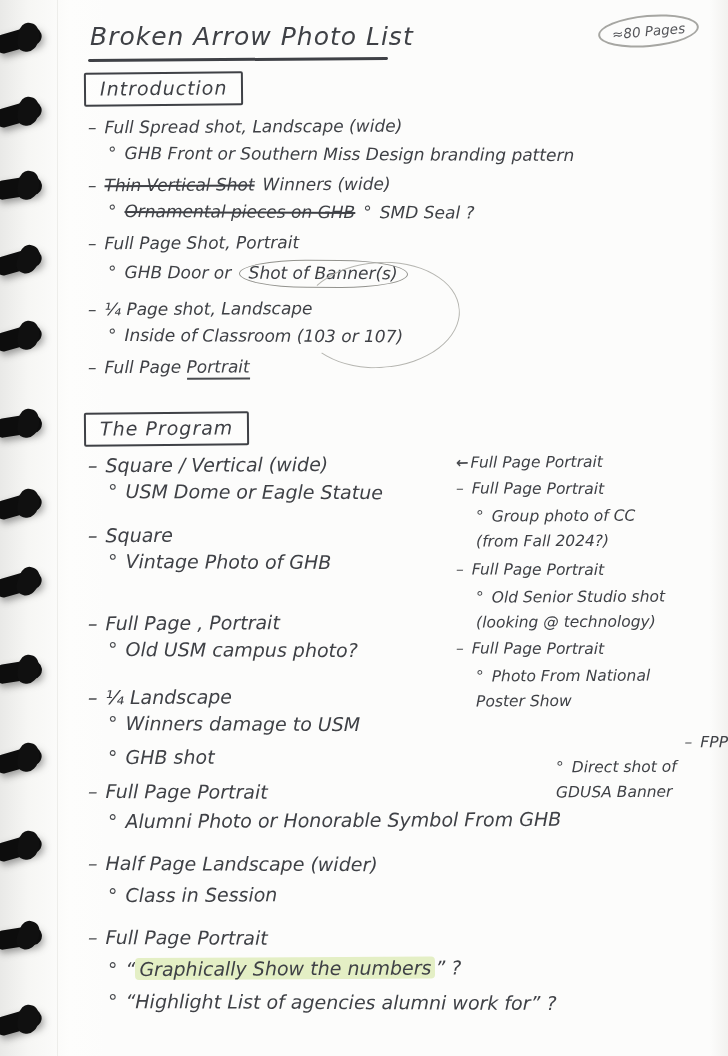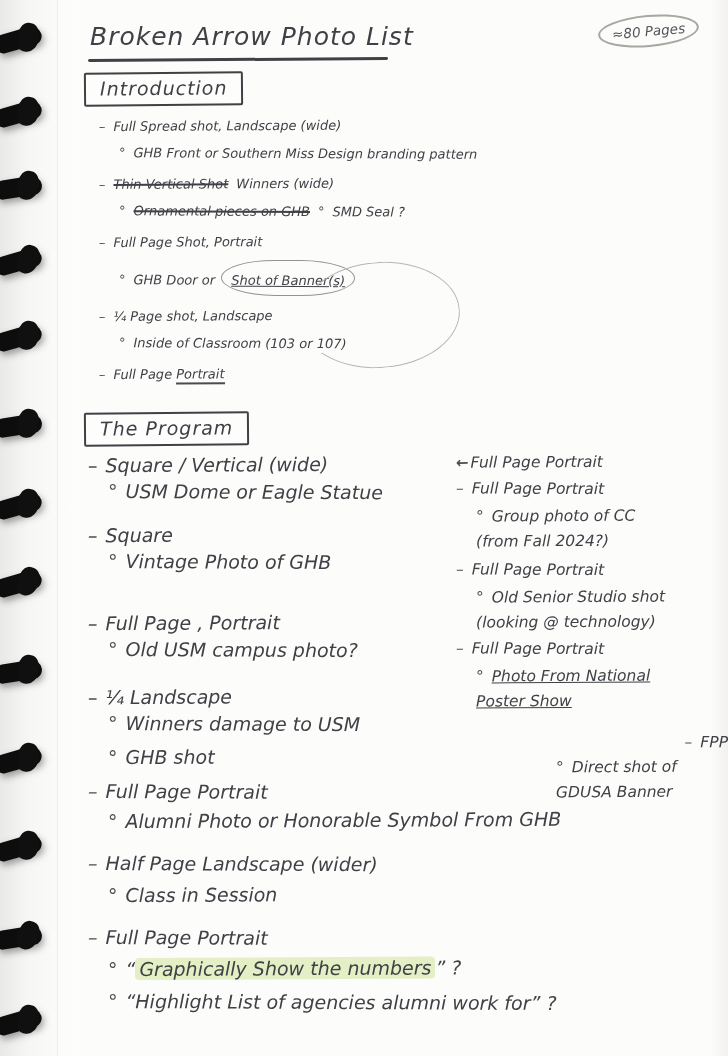--- a/index.html
+++ b/index.html
@@ -30,38 +30,38 @@
   .title-underline{position:absolute;left:88px;top:58px;width:300px;height:3px;background:#3f4146;transform:rotate(-0.4deg);border-radius:2px;}
   .badge{position:absolute;left:598px;top:15px;padding:6px 12px;border:2px solid #a6a6a2;
     border-radius:50%;transform:rotate(-5deg);font-size:13.5px;color:#55565a;white-space:nowrap;}
   
   .secbox{position:absolute;display:inline-block;border:2.2px solid #3f4146;padding:3px 14px 5px;
     font-size:19px;letter-spacing:1px;transform:rotate(-0.5deg);border-radius:2px;background:rgba(255,255,255,.4);}
   .secbox.intro{left:84px;top:72px;}
   .secbox.program{left:84px;top:412px;}
   
   .list{position:absolute;}
-  .list.introlist{left:99px;top:114px;font-size:13px;}
+  .list.introlist{left:88px;top:114px;font-size:17px;}
   .list.leftcol{left:88px;top:452px;font-size:19px;width:470px;}
   .list.rightcol{left:456px;top:450px;font-size:15.5px;width:272px;}
   .line{position:relative;white-space:nowrap;line-height:24px;}
   .rightcol .line{white-space:normal;line-height:25px;}
   .line:nth-child(odd){transform:rotate(-0.3deg);}
   .line:nth-child(even){transform:rotate(0.25deg);}
   .sub{margin-left:20px;}
   .bullet{display:inline-block;margin-right:8px;color:#4a4c50;}
   .arrow-b{font-weight:bold;font-size:15px;margin-right:2px;}
   .star-b{font-weight:bold;font-size:17px;margin-right:3px;}
   .struck{text-decoration:line-through;text-decoration-thickness:2.2px;margin-right:8px;}
-  .circled{display:inline-block;border:1.6px solid #93938e;border-radius:50%/62%;padding:8px 9px 2px;margin-left:2px;text-decoration:underline;}
+  .circled{display:inline-block;border:1.6px solid #93938e;border-radius:50%/62%;padding:0 9px 2px;margin-left:2px;}
   .underlined{border-bottom:2px solid #4a4c50;padding-bottom:1px;}
   .hl{background:#e4efc5;padding:0 4px;border-radius:4px;}
   .w200{width:205px;}
   .w215{width:215px;}
-  .w190{width:190px;text-decoration:underline;}
+  .w190{width:190px;}
   .w140{width:150px;}
   .fpp{margin-left:88px;margin-top:16px;text-align:right;}
   .fppsub{margin-left:100px;line-height:29px;}
   
   .big-arc{position:absolute;left:300px;top:262px;width:158px;height:104px;
     border:1.7px solid #b6b6b1;border-left-color:transparent;border-radius:50%;transform:rotate(-4deg);}
   
   .mb4{margin-bottom:4px;}.mb6{margin-bottom:6px;}.mb8{margin-bottom:8px;}
   .mb2{margin-bottom:2px;}.mb10{margin-bottom:10px;}.mb12{margin-bottom:12px;}.mb18{margin-bottom:18px;}
   .mb20{margin-bottom:20px;}.mb22{margin-bottom:22px;}.mb36{margin-bottom:36px;}

